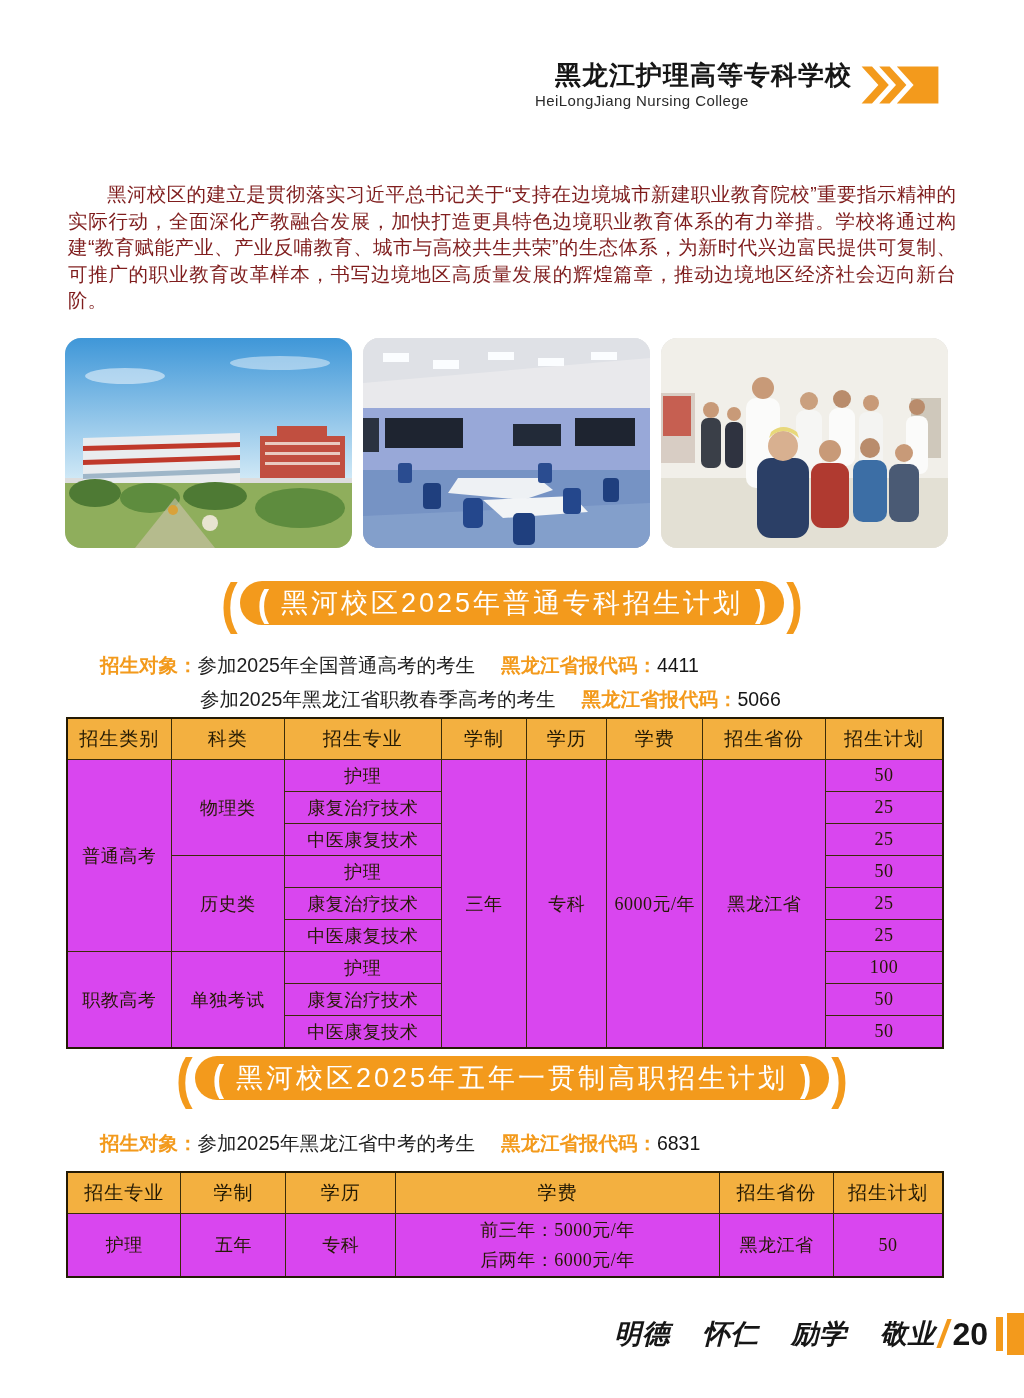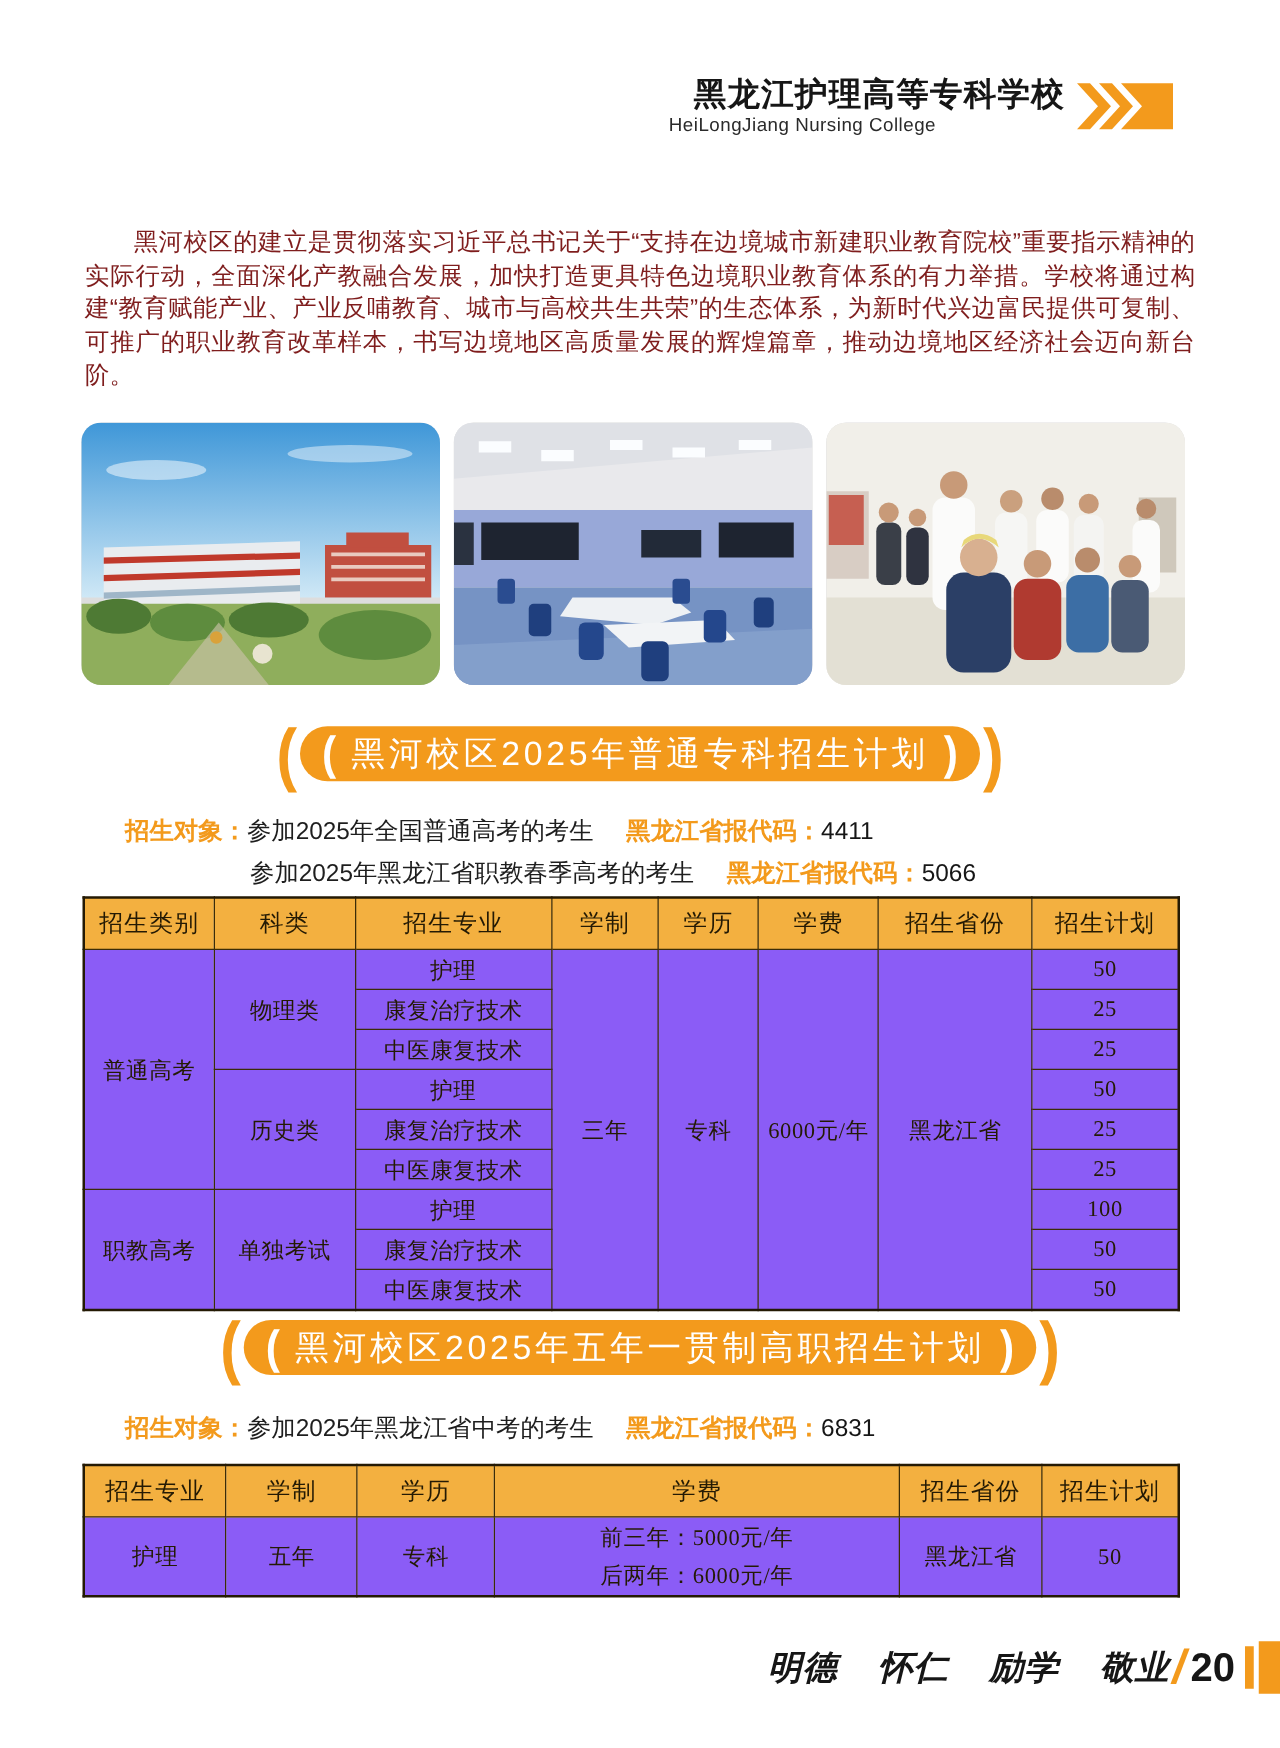--- a/index.html
+++ b/index.html
@@ -51,21 +51,21 @@
     font-family:"Liberation Serif","DejaVu Serif",serif;color:#241a04;text-align:center;
     border:2.5px solid #241a04;
   }
   .table-1{top:717px;}
   .table-2{top:1171px;}
   table.plan th{
     background:#F3B040;border:1.5px solid #3b2c08;height:38px;
     font-size:19px;font-weight:normal;letter-spacing:1px;
   }
   table.plan td{
-    background:#8b5cf6;border:1.5px solid #3b2c08;height:29px;
+    background:#d946ef;border:1.5px solid #3b2c08;height:29px;
     font-size:18px;letter-spacing:.5px;
   }
   .table-2 td{height:92px;}
   .fee-lines{line-height:30px;}
   
   .footer{position:absolute;top:1313px;right:0;display:flex;align-items:center;margin-left:36px;}
   .motto{font-style:italic;font-weight:bold;font-size:27px;color:#161616;letter-spacing:1px;}
   .motto span{margin-right:24px;}
   .motto span:last-child{margin-right:2px;}
   .slash{color:#F39A1C;font-size:38px;font-weight:bold;font-style:italic;margin:0 4px 0 0;line-height:1;}

